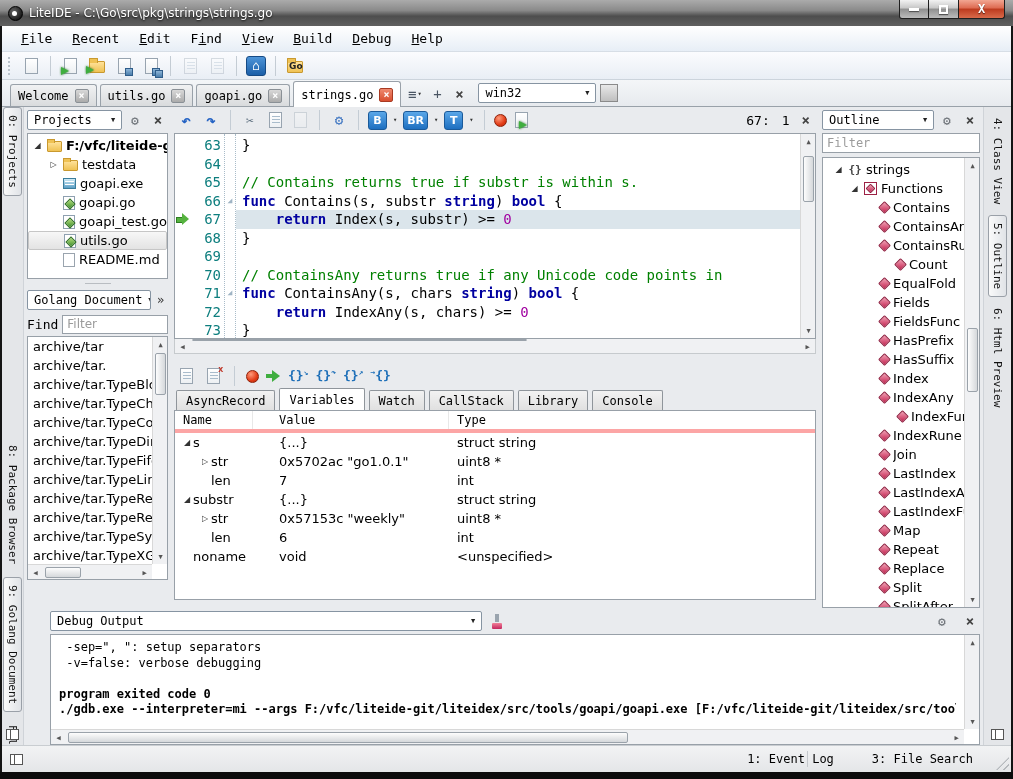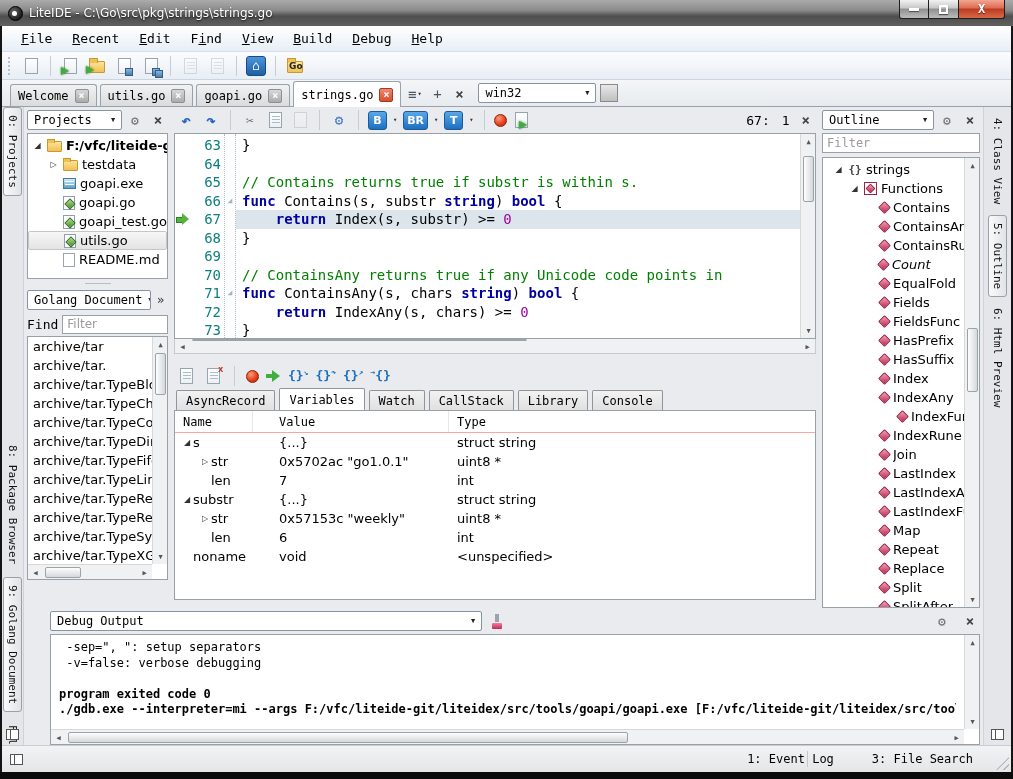--- a/index.html
+++ b/index.html
@@ -151,21 +151,21 @@
   .dbgtb{height:26px;flex:none;display:flex;align-items:center;gap:7px;padding:4px 2px 2px;margin-top:8px;}
   .brace-ico{color:#1d6fb8;font-weight:bold;font:bold 13px "DejaVu Sans Mono",monospace;position:relative;}
   .brace-ico sup{font-size:8px;}
   .cont-arrow{position:relative;width:15px;height:12px;display:inline-block;}
   .cont-arrow::before{content:"";position:absolute;left:0;top:4px;width:6px;height:4px;background:#3fae3f;}
   .cont-arrow::after{content:"";position:absolute;left:6px;top:0;border:6px solid transparent;border-left:8px solid #3fae3f;}
   .dbgtabs{display:flex;align-items:flex-end;padding-left:2px;height:22px;flex:none;}
   .dbgtab{border:1px solid #8f959b;border-bottom:none;border-radius:2px 2px 0 0;padding:3px 9px;background:linear-gradient(#f2f2f2,#e0e0e0);margin-right:4px;font-size:12px;height:20px;white-space:nowrap;}
   .dbgtab.active{background:#fff;height:22px;padding-top:4px;position:relative;z-index:2;}
   .varbox{flex:1;margin-bottom:8px;background:#fff;border:1px solid #98a0a8;display:flex;flex-direction:column;overflow:hidden;font:13px "DejaVu Sans",sans-serif;}
-  .vhead{display:flex;height:22px;flex:none;align-items:stretch;border-bottom:1px solid #fca5a5;font:12px "DejaVu Sans Mono",monospace;justify-content:flex-end;}
+  .vhead{display:flex;height:22px;flex:none;align-items:stretch;border-bottom:4px solid #fca5a5;font:12px "DejaVu Sans Mono",monospace;justify-content:flex-end;}
   .vh{display:flex;align-items:center;padding-left:8px;border-right:1px solid #e8e8e8;}
   .c1{width:78px;flex:none;}.c2{width:178px;flex:none;margin-left:18px;}.c3{flex:1;border-right:none;}
   .vrow{display:flex;height:19px;align-items:center;}
   .vc{overflow:hidden;white-space:nowrap;display:flex;align-items:center;padding-left:8px;}
   .vc .expander{width:12px;}
 
   
   .rpanel{width:164px;flex:none;display:flex;flex-direction:column;padding:0 3px;overflow:hidden;}
   .rpanel .combo{flex:1;min-width:0;}
   .rfilter{height:22px;flex:none;margin-bottom:2px;display:flex;}
@@ -641,21 +641,21 @@
                   <div class="trow" style="padding-left: 42px;">
                     <span class="expander"></span>
                     <span class="ic ic-diamond"></span>
                     <span class="tlabel">ContainsAny</span>
                   </div>
                   <div class="trow" style="padding-left: 42px;">
                     <span class="expander"></span>
                     <span class="ic ic-diamond"></span>
                     <span class="tlabel">ContainsRune</span>
                   </div>
-                  <div class="trow" style="padding-left: 41px; font-style: italic;">
+                  <div class="trow" style="padding-left: 58px;">
                     <span class="expander"></span>
                     <span class="ic ic-diamond"></span>
                     <span class="tlabel">Count</span>
                   </div>
                   <div class="trow" style="padding-left: 42px;">
                     <span class="expander"></span>
                     <span class="ic ic-diamond"></span>
                     <span class="tlabel">EqualFold</span>
                   </div>
                   <div class="trow" style="padding-left: 42px;">

